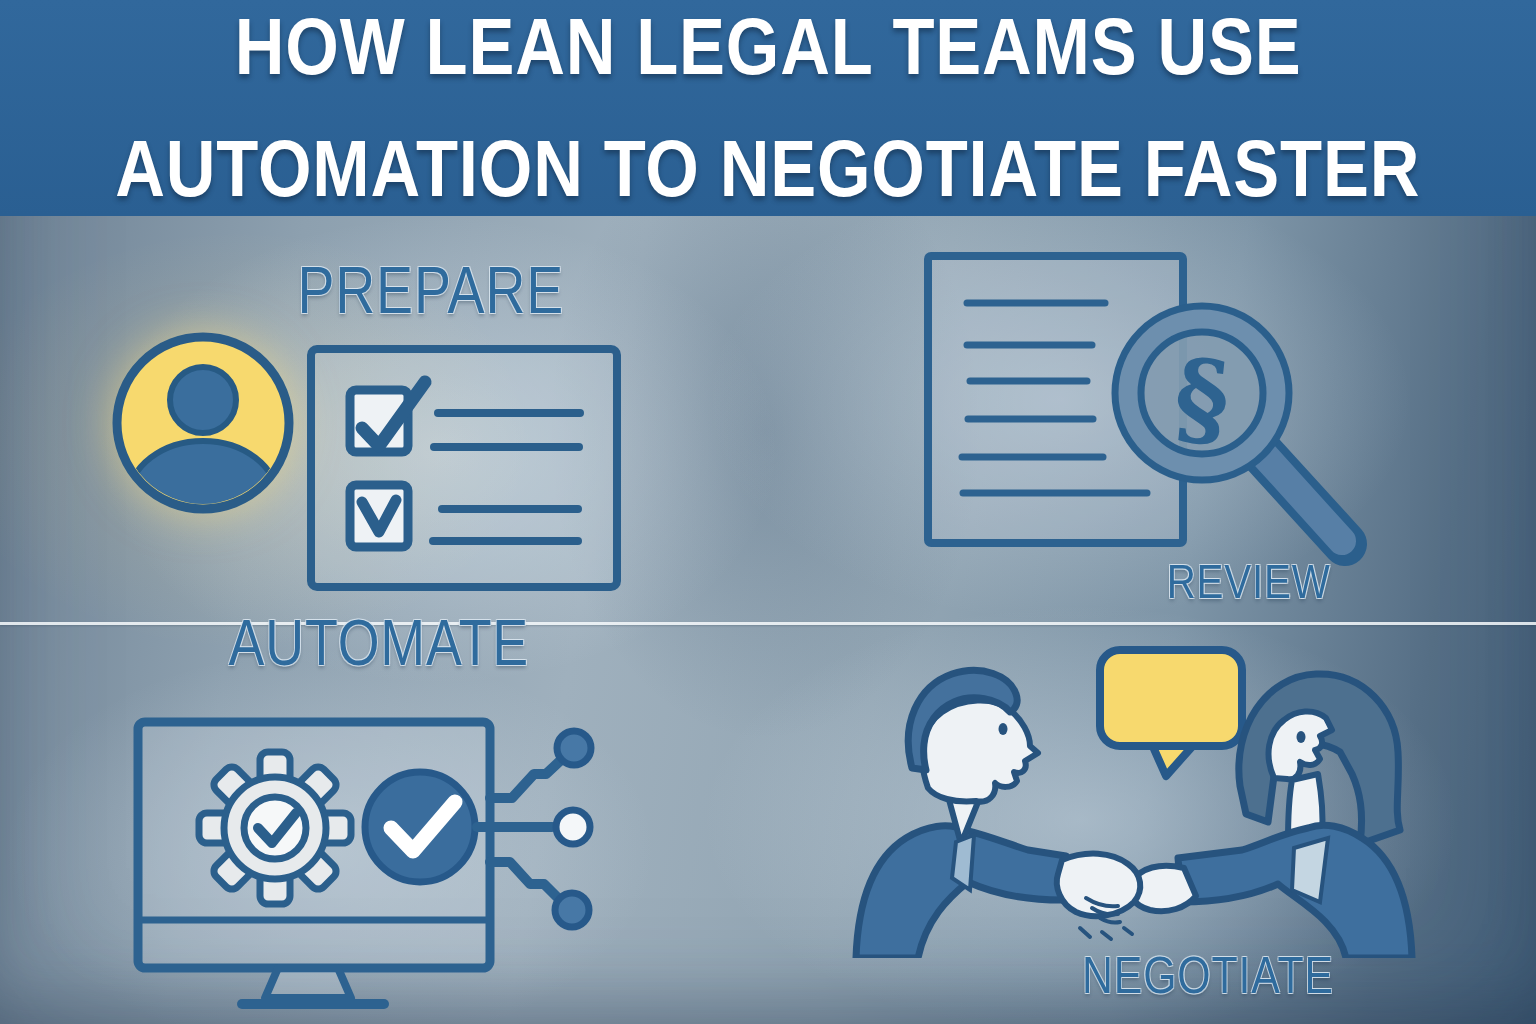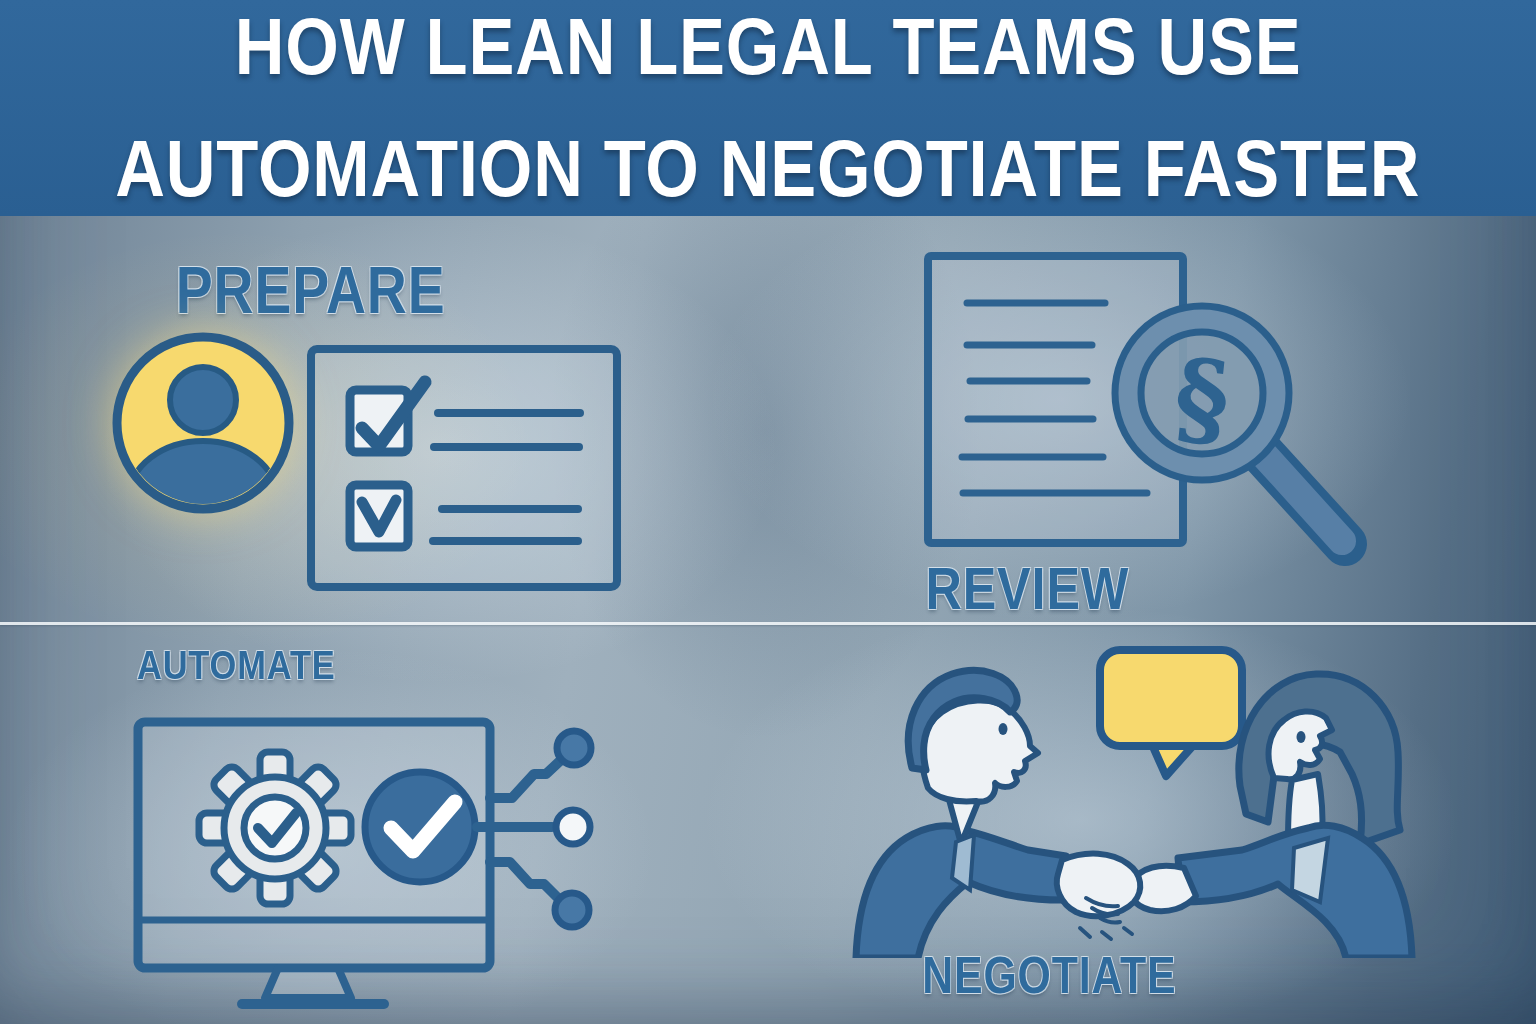--- a/index.html
+++ b/index.html
@@ -26,36 +26,36 @@
     gap:36px;
   }
   .title-line{
     display:inline-block;
     color:#ffffff;font-weight:bold;font-size:80px;line-height:86px;
     letter-spacing:1px;white-space:nowrap;
     transform:scaleX(0.86);transform-origin:center;
     text-shadow:0 4px 6px rgba(12,32,54,.45);
   }
   .section-label{
-    position:absolute;text-align:left;z-index:2;
-    color:#2f6b9d;font-weight:bold;white-space:nowrap;
+    position:absolute;text-align:right;z-index:2;
+    color:#2f6b9d;font-weight:normal;white-space:nowrap;
   }
   .section-label span{
     display:inline-block;transform:scaleX(0.84);transform-origin:center;
     letter-spacing:1px;
     text-shadow:
       -1px -1px 0 rgba(216,228,238,.75),
        1px -1px 0 rgba(216,228,238,.75),
       -1px  1px 0 rgba(216,228,238,.75),
        1px  1px 0 rgba(216,228,238,.75),
        0 3px 4px rgba(18,40,62,.30);
   }
   .lbl-prepare  {left:150px; top:252px; width:440px; font-size:66px;}
-  .lbl-review   {left:906px; top:554px; width:440px; font-size:60px;}
-  .lbl-automate {left:118px; top:642px; width:440px; font-size:41px;}
+  .lbl-review   {left:906px; top:554px; width:440px; font-size:48px;}
+  .lbl-automate {left:118px; top:606px; width:440px; font-size:64px;}
   .lbl-negotiate{left:898px; top:946px; width:460px; font-size:51px;}
   .divider{
     position:absolute;left:0;top:622px;width:1536px;height:3px;
     background:rgba(246,249,251,.85);z-index:2;
     box-shadow:0 1px 2px rgba(40,60,80,.25);
   }
   .abs{position:absolute;z-index:2;}
   .avatar-glow{filter:drop-shadow(0 0 22px rgba(250,222,132,.55));}
 </style>
 </head>

